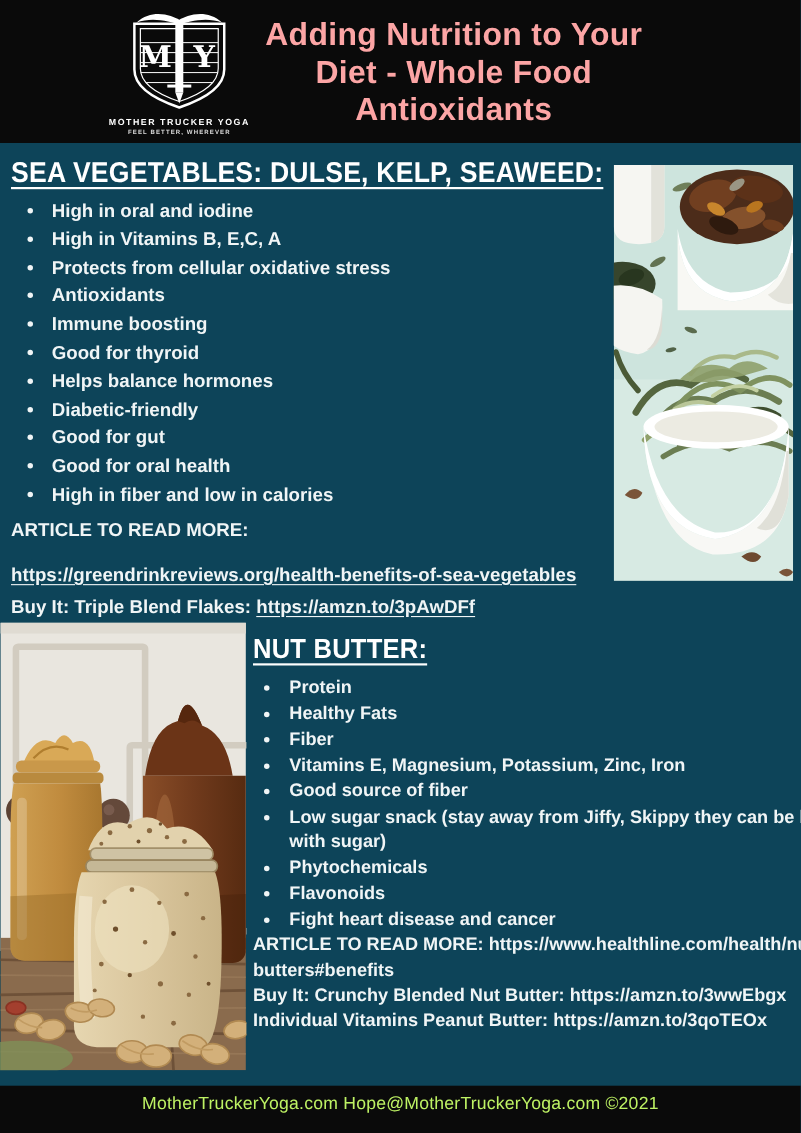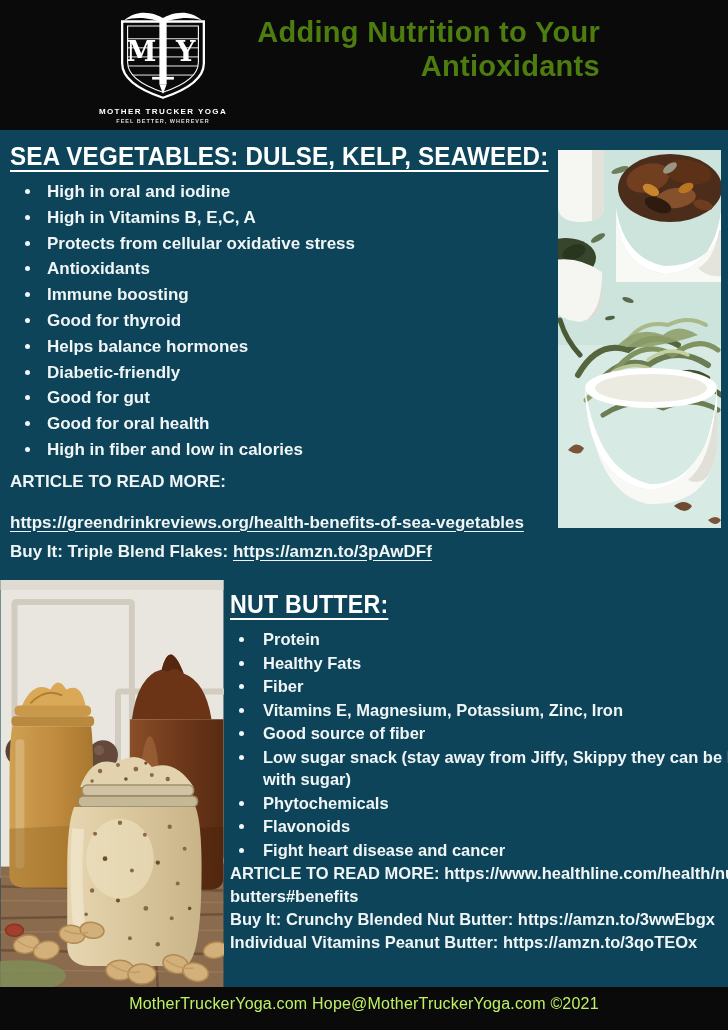--- a/index.html
+++ b/index.html
@@ -12,39 +12,39 @@
     background:var(--background);
     font-family:"Liberation Sans","DejaVu Sans",sans-serif;
   }
   
   .header{position:absolute;top:0;left:0;width:728px;height:130px;background:var(--header);}
   .logo{position:absolute;left:96px;top:6px;width:134px;text-align:center;color:#fff;}
   .logo svg{display:block;margin:0 auto;}
   .logo-name{font-size:8px;font-weight:bold;letter-spacing:1.4px;margin-top:1px;white-space:nowrap;text-align:center;}
   .logo-tag{font-size:5.5px;font-weight:bold;letter-spacing:1px;margin-top:2px;color:#dcdcdc;white-space:nowrap;}
   .title{
-    position:absolute;left:225px;top:15px;width:375px;text-align:right;
-    color:#4d7c0f;font-size:29px;font-weight:bold;line-height:34px;letter-spacing:.3px;
+    position:absolute;left:225px;top:15px;width:375px;text-align:center;
+    color:#fca5a5;font-size:29px;font-weight:bold;line-height:34px;letter-spacing:.3px;
   }
   
   .sea{position:absolute;top:130px;left:0;width:660px;padding:11px 0 0 10px;color:var(--text);}
   .section-heading{
     display:inline-block;color:#ffffff;font-size:26px;font-weight:bold;
     letter-spacing:.2px;white-space:nowrap;
     text-decoration:underline;text-underline-offset:5px;text-decoration-thickness:2px;
     transform:scaleX(.93);transform-origin:left center;
   }
   .sea ul{margin:11px 0 0 0;padding-left:32px;width:520px;list-style:disc;}
   .sea li{font-size:17px;font-weight:bold;line-height:17px;margin-bottom:8.8px;padding-left:5px;}
   .sea-article{margin-top:3px;font-size:17px;font-weight:bold;line-height:29px;width:556px;}
   .nowrap{white-space:nowrap;}
   .u{text-decoration:underline;text-underline-offset:3px;margin-top:12px;}
   .sea-image{position:absolute;left:558px;top:20px;width:163px;height:378px;display:block;}
   
-  .nut{position:absolute;top:578px;left:0;width:728px;height:409px;padding-left:31px;}
+  .nut{position:absolute;top:564px;left:0;width:728px;height:409px;padding-left:31px;}
   .nut-image{position:absolute;left:0;top:2px;width:224px;height:407px;display:block;}
   .nut-text{position:absolute;left:230px;top:12px;width:530px;color:var(--text);}
   .nut-text .section-heading{font-size:25px;}
   .nut ul{margin:9px 0 0 0;padding-left:26px;width:585px;list-style:disc;}
   .nut li{font-size:16.5px;font-weight:bold;line-height:22.5px;margin-bottom:1px;padding-left:7px;}
   .nut-links{margin-top:1px;font-size:16.5px;font-weight:bold;line-height:23px;}
   
   .footer{
     position:absolute;top:987px;left:0;width:728px;height:48px;background:var(--header);
     color:#bef264;text-align:center;font-size:16px;padding-top:8px;letter-spacing:.2px;font-weight:normal;
@@ -81,20 +81,21 @@
       </g>
 
       <text x="41" y="60" text-anchor="middle" font-family="'DejaVu Serif','Liberation Serif',serif" font-size="30" font-weight="bold" fill="#ffffff">M</text>
       <text x="90" y="60" text-anchor="middle" font-family="'DejaVu Serif','Liberation Serif',serif" font-size="30" font-weight="bold" fill="#ffffff">Y</text>
     </svg>
     <div class="logo-name">MOTHER TRUCKER YOGA</div>
     <div class="logo-tag">FEEL BETTER, WHEREVER</div>
   </div>
   <div class="title">
     <div>Adding Nutrition to Your</div>
+    <div>Diet - Whole Food</div>
     <div>Antioxidants</div>
   </div>
 </div>
 
 <div class="sea">
   <div class="section-heading">SEA VEGETABLES: DULSE, KELP, SEAWEED:</div>
   <ul>
       <li>High in oral and iodine</li>
       <li>High in Vitamins B, E,C, A</li>
       <li>Protects from cellular oxidative stress</li>

